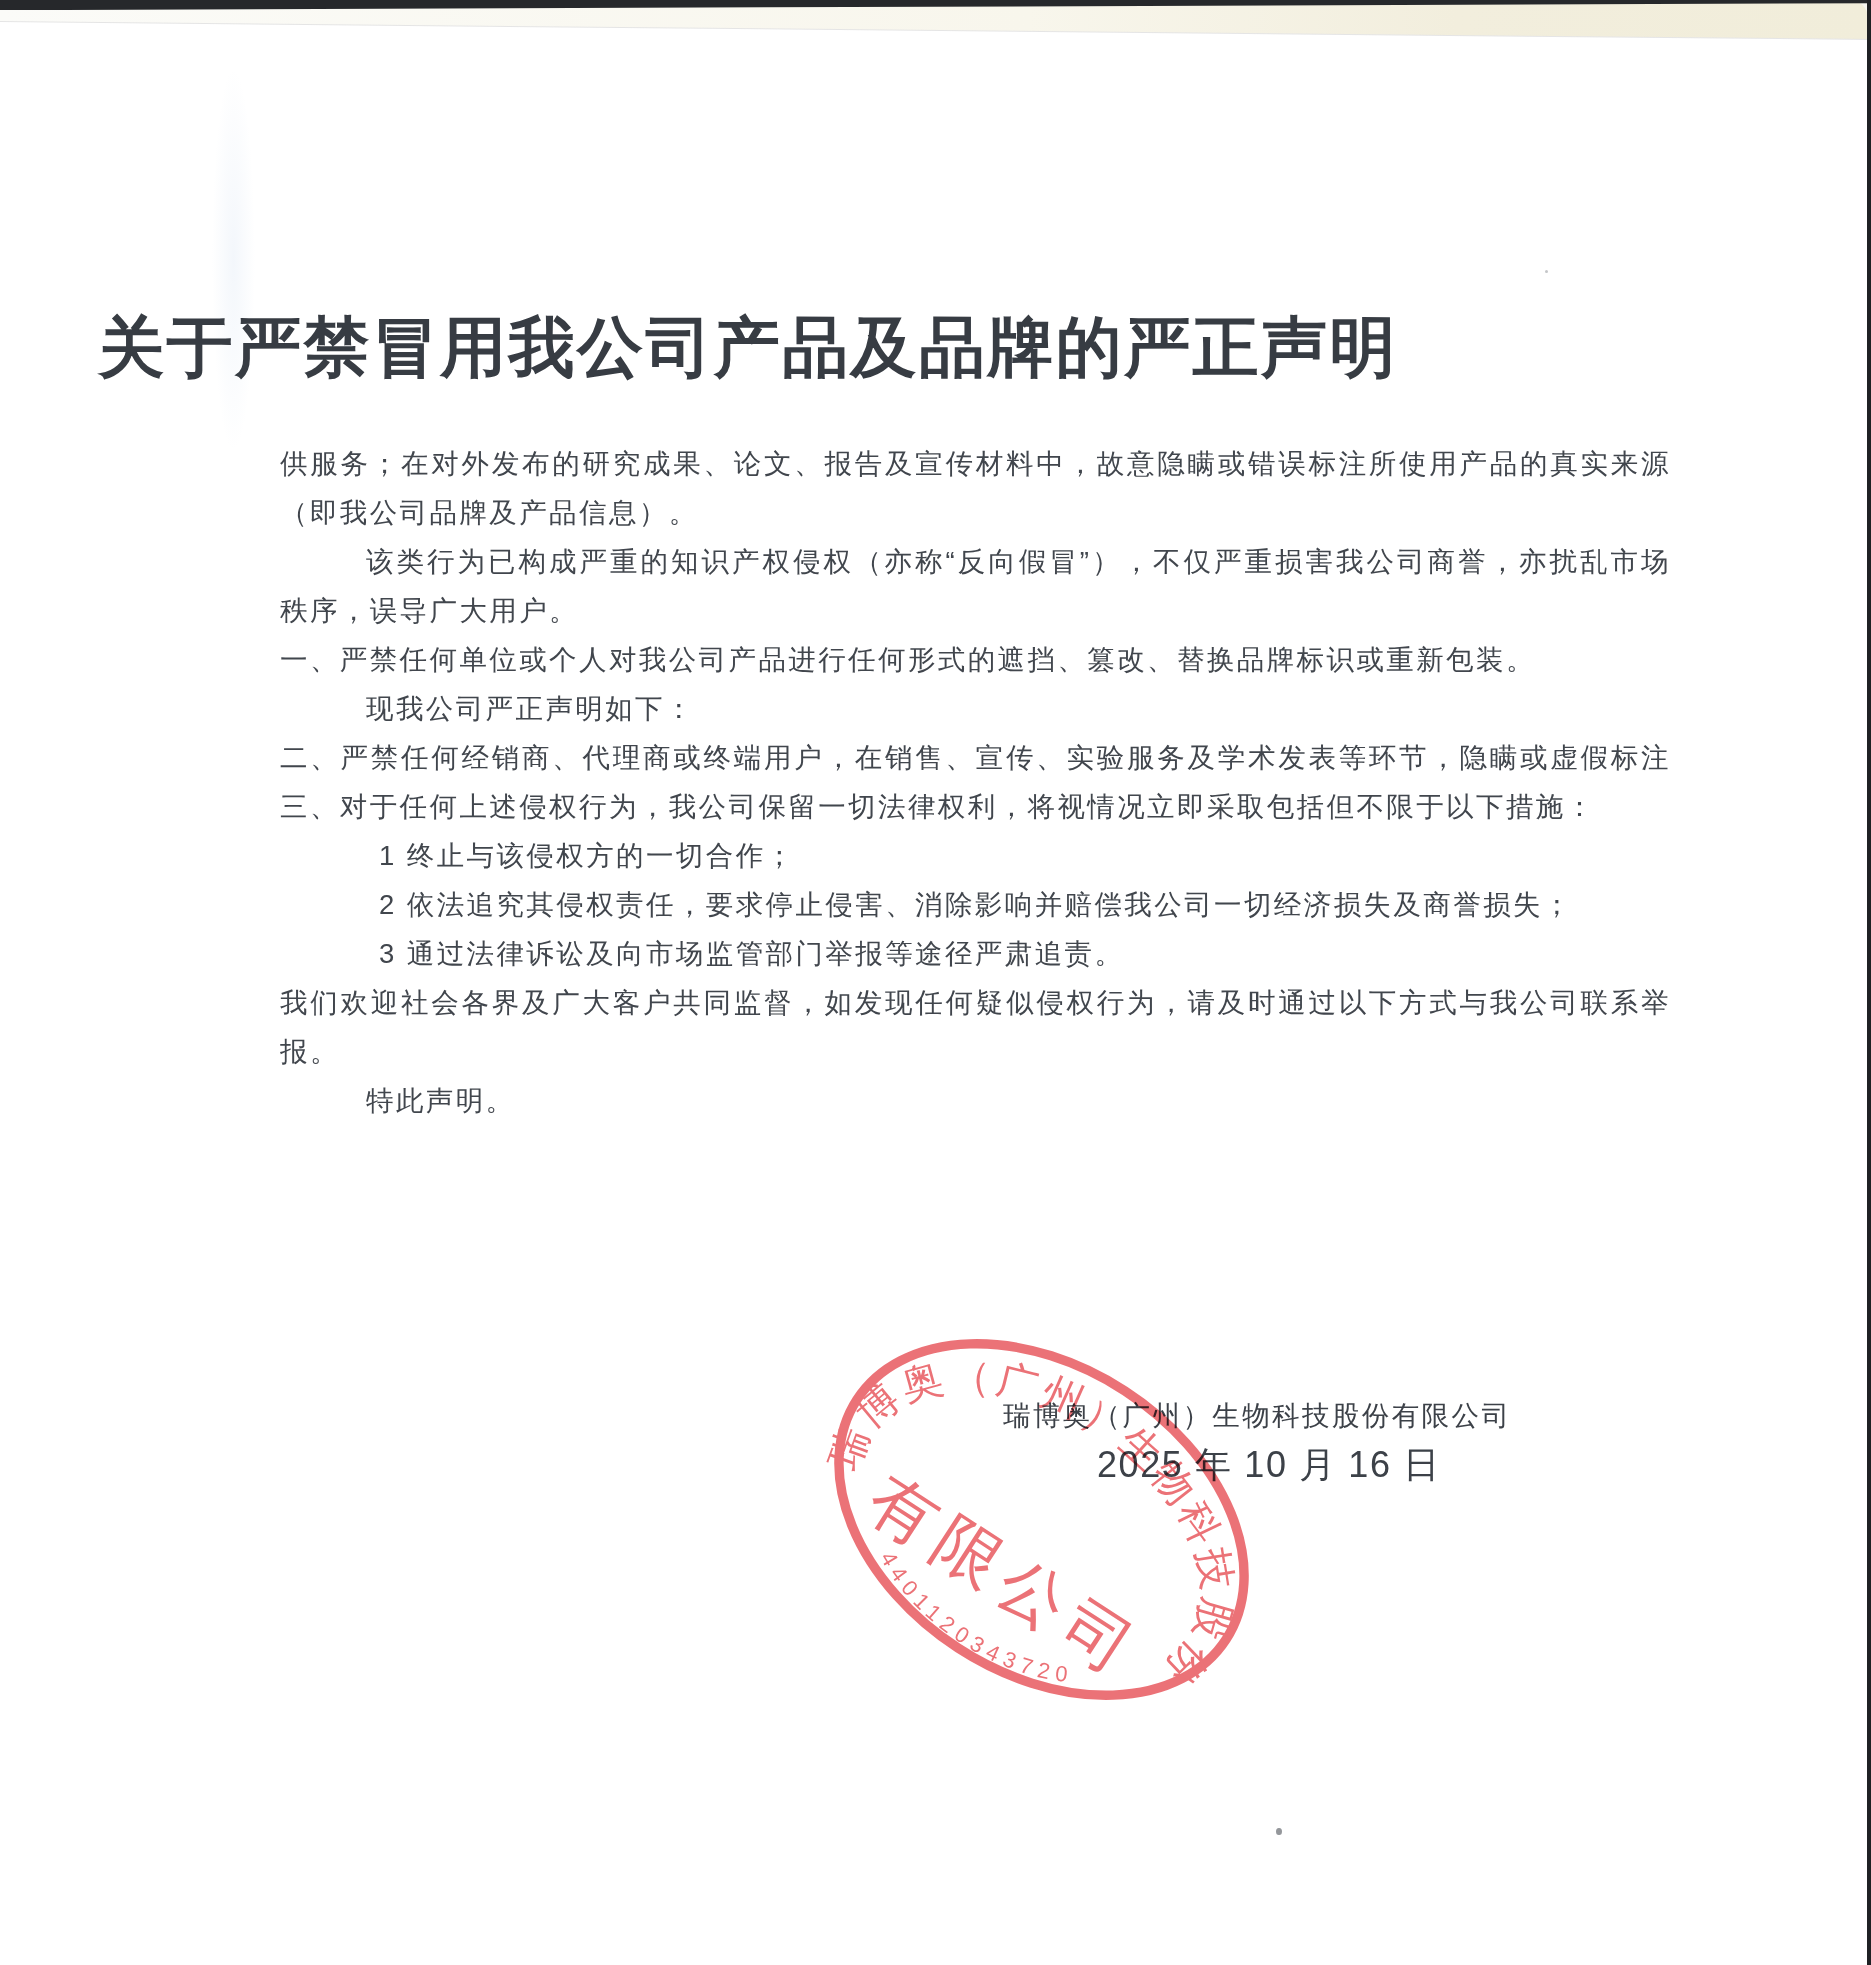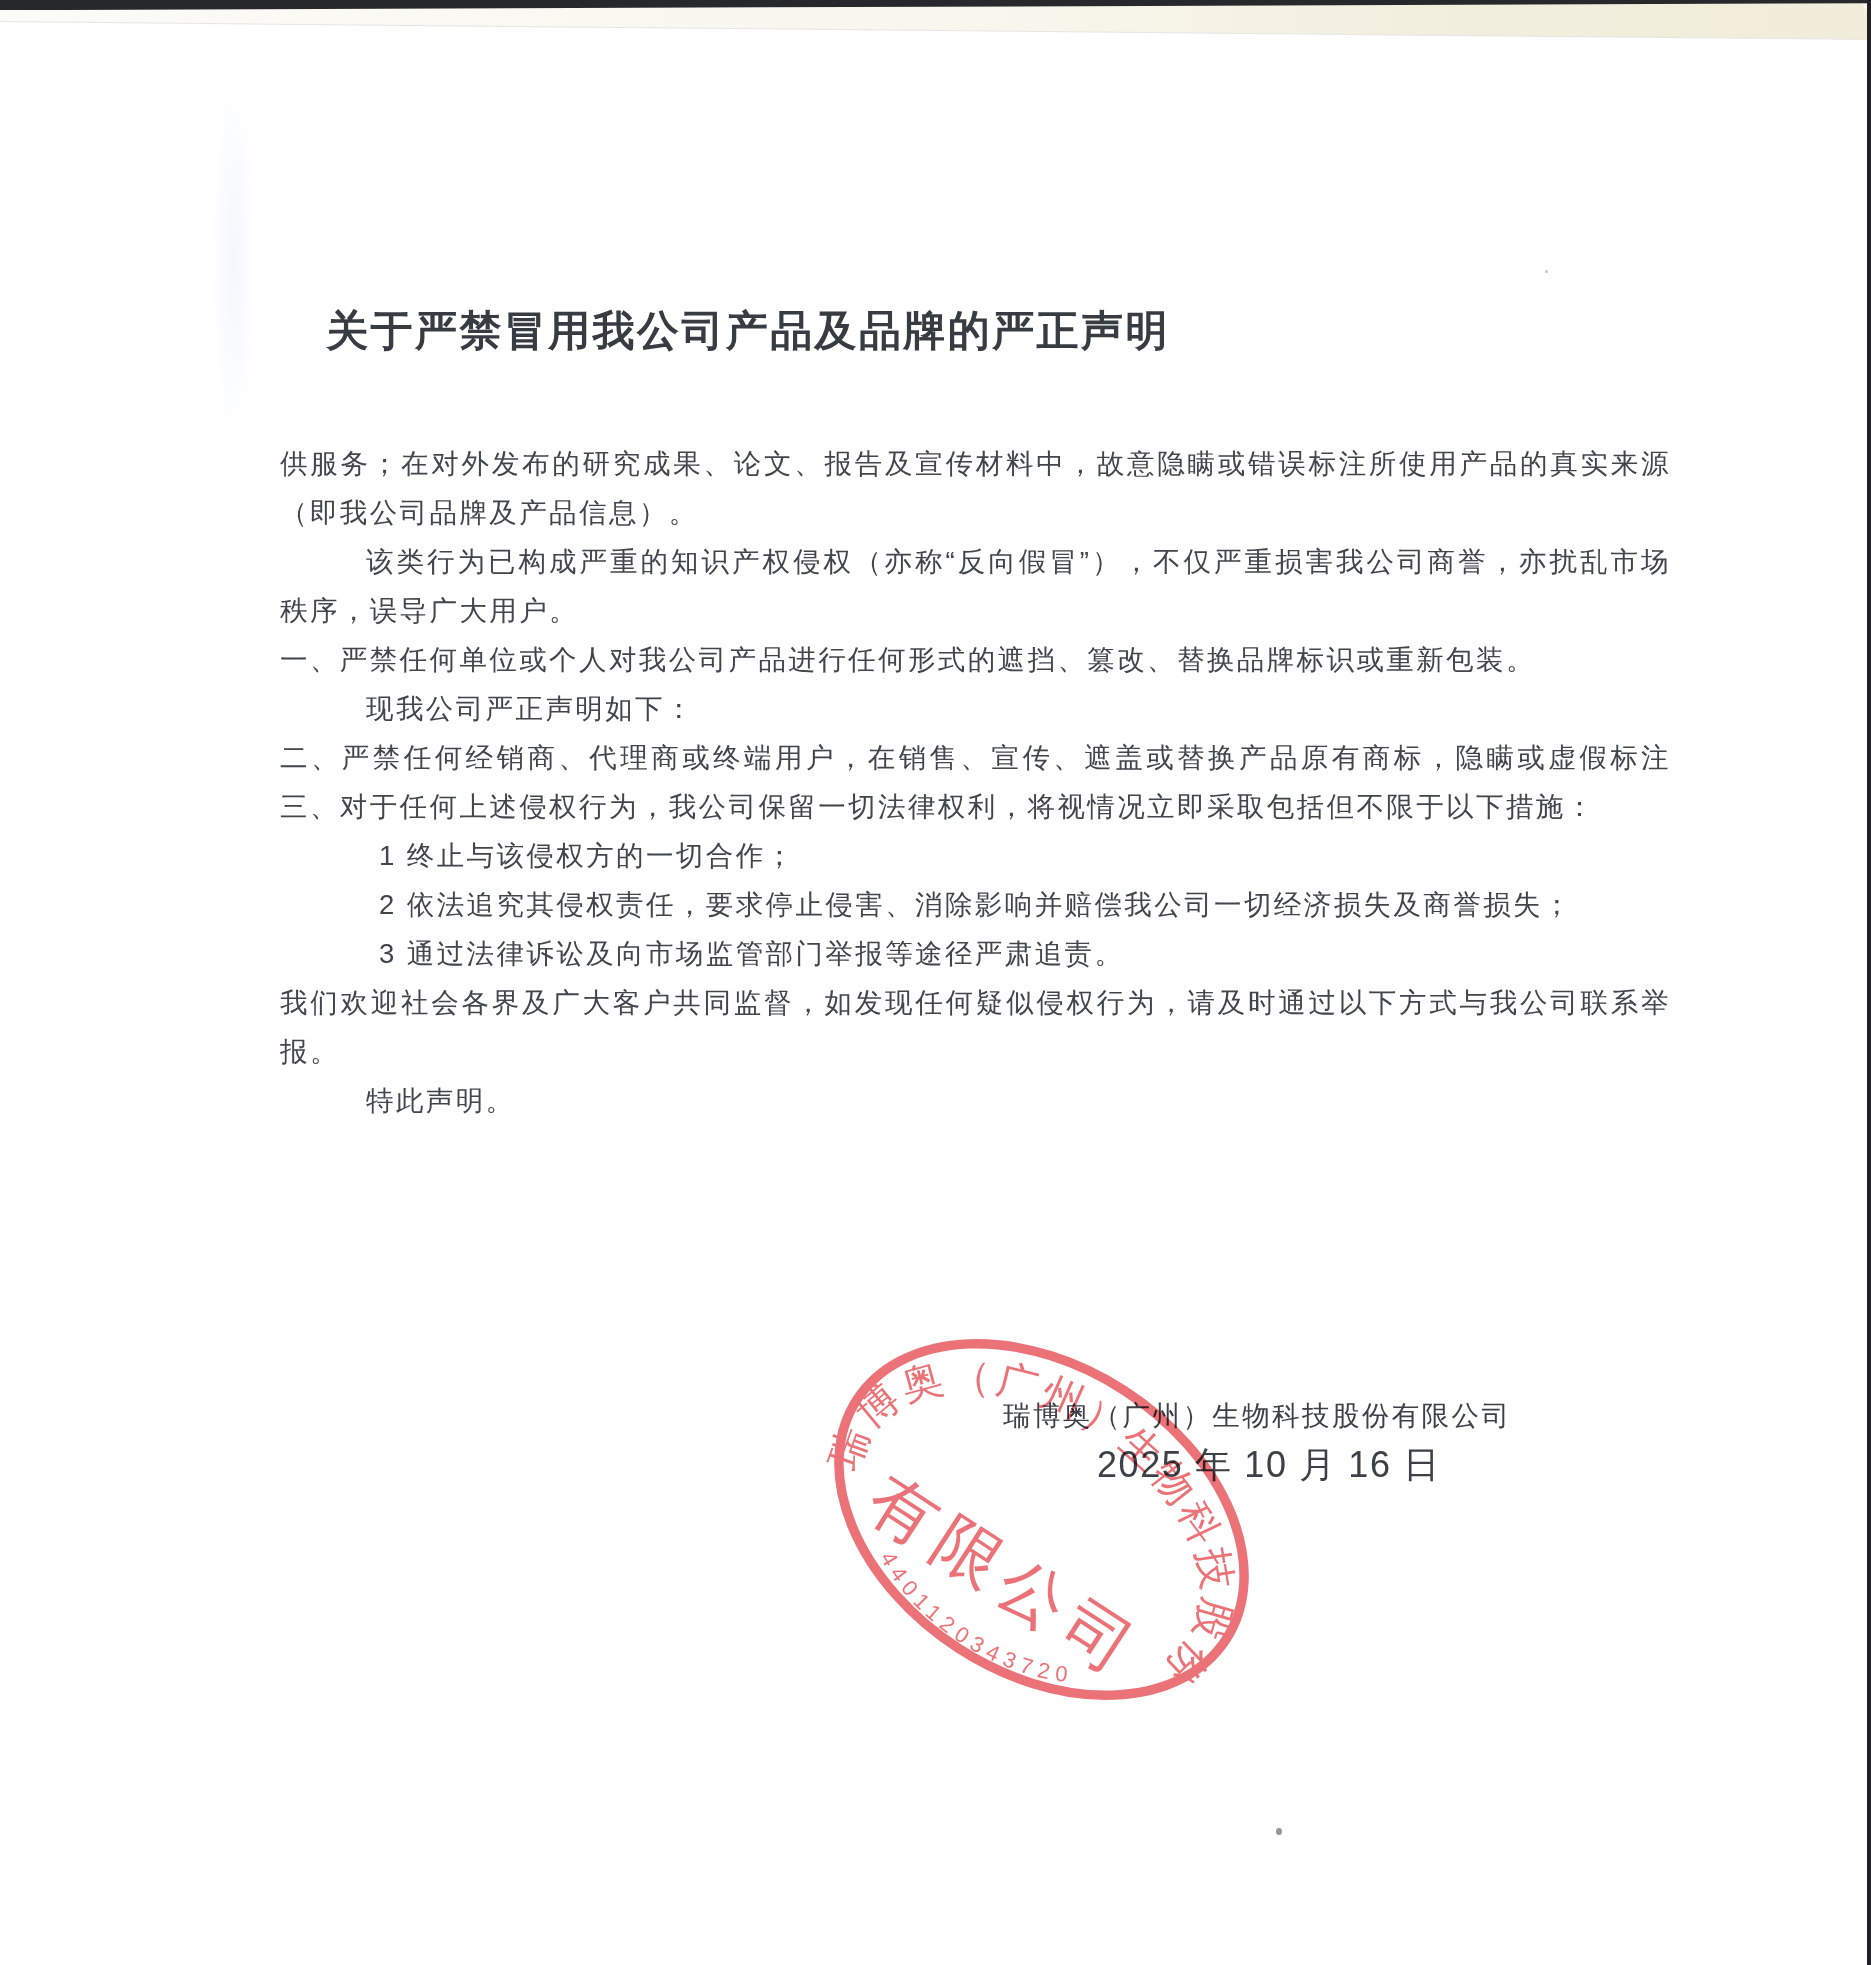--- a/index.html
+++ b/index.html
@@ -27,21 +27,21 @@
   }
   .scan-band-top{
     position:absolute;left:0;top:0;width:1872px;height:10.2px;background:#26282b;
     clip-path:polygon(0 0,100% 0,100% 32%,0 100%);
   }
   .scan-strip-right{
     position:absolute;right:0;top:0;width:4.7px;height:2647px;background:#1f2124;
   }
   .doc-title{
     position:absolute;left:0;top:303px;width:1496px;
-    text-align:center;font-size:42px;font-weight:700;letter-spacing:2.4px;
+    text-align:center;font-size:66px;font-weight:700;letter-spacing:2.4px;
     color:#373c43;
   }
   .content{
     position:absolute;left:280px;top:439px;width:1391px;
     color:#41464d;
   }
   .doc-line{
     height:49px;line-height:49px;font-size:27.5px;letter-spacing:2.4px;
     white-space:nowrap;
   }
@@ -87,21 +87,21 @@
 
 <div class="doc-title">关于严禁冒用我公司产品及品牌的严正声明</div>
 
 <div class="content">
     <div class="doc-line justify">供服务；在对外发布的研究成果、论文、报告及宣传材料中，故意隐瞒或错误标注所使用产品的真实来源</div>
     <div class="doc-line">（即我公司品牌及产品信息）。</div>
     <div class="doc-line indent justify">该类行为已构成严重的知识产权侵权（亦称“反向假冒”），不仅严重损害我公司商誉，亦扰乱市场</div>
     <div class="doc-line">秩序，误导广大用户。</div>
     <div class="doc-line">一、严禁任何单位或个人对我公司产品进行任何形式的遮挡、篡改、替换品牌标识或重新包装。</div>
     <div class="doc-line indent">现我公司严正声明如下：</div>
-    <div class="doc-line justify">二、严禁任何经销商、代理商或终端用户，在销售、宣传、遮盖或替换产品原有商标，隐瞒或虚假标注</div>
+    <div class="doc-line justify">二、严禁任何经销商、代理商或终端用户，在销售、宣传、实验服务及学术发表等环节，隐瞒或虚假标注</div>
     <div class="doc-line">三、对于任何上述侵权行为，我公司保留一切法律权利，将视情况立即采取包括但不限于以下措施：</div>
     <div class="doc-line sub">1  终止与该侵权方的一切合作；</div>
     <div class="doc-line sub">2  依法追究其侵权责任，要求停止侵害、消除影响并赔偿我公司一切经济损失及商誉损失；</div>
     <div class="doc-line sub">3  通过法律诉讼及向市场监管部门举报等途径严肃追责。</div>
     <div class="doc-line justify">我们欢迎社会各界及广大客户共同监督，如发现任何疑似侵权行为，请及时通过以下方式与我公司联系举</div>
     <div class="doc-line">报。</div>
     <div class="doc-line indent">特此声明。</div>
   </div>
 
 <div class="sig-company">瑞博奥（广州）生物科技股份有限公司</div>

